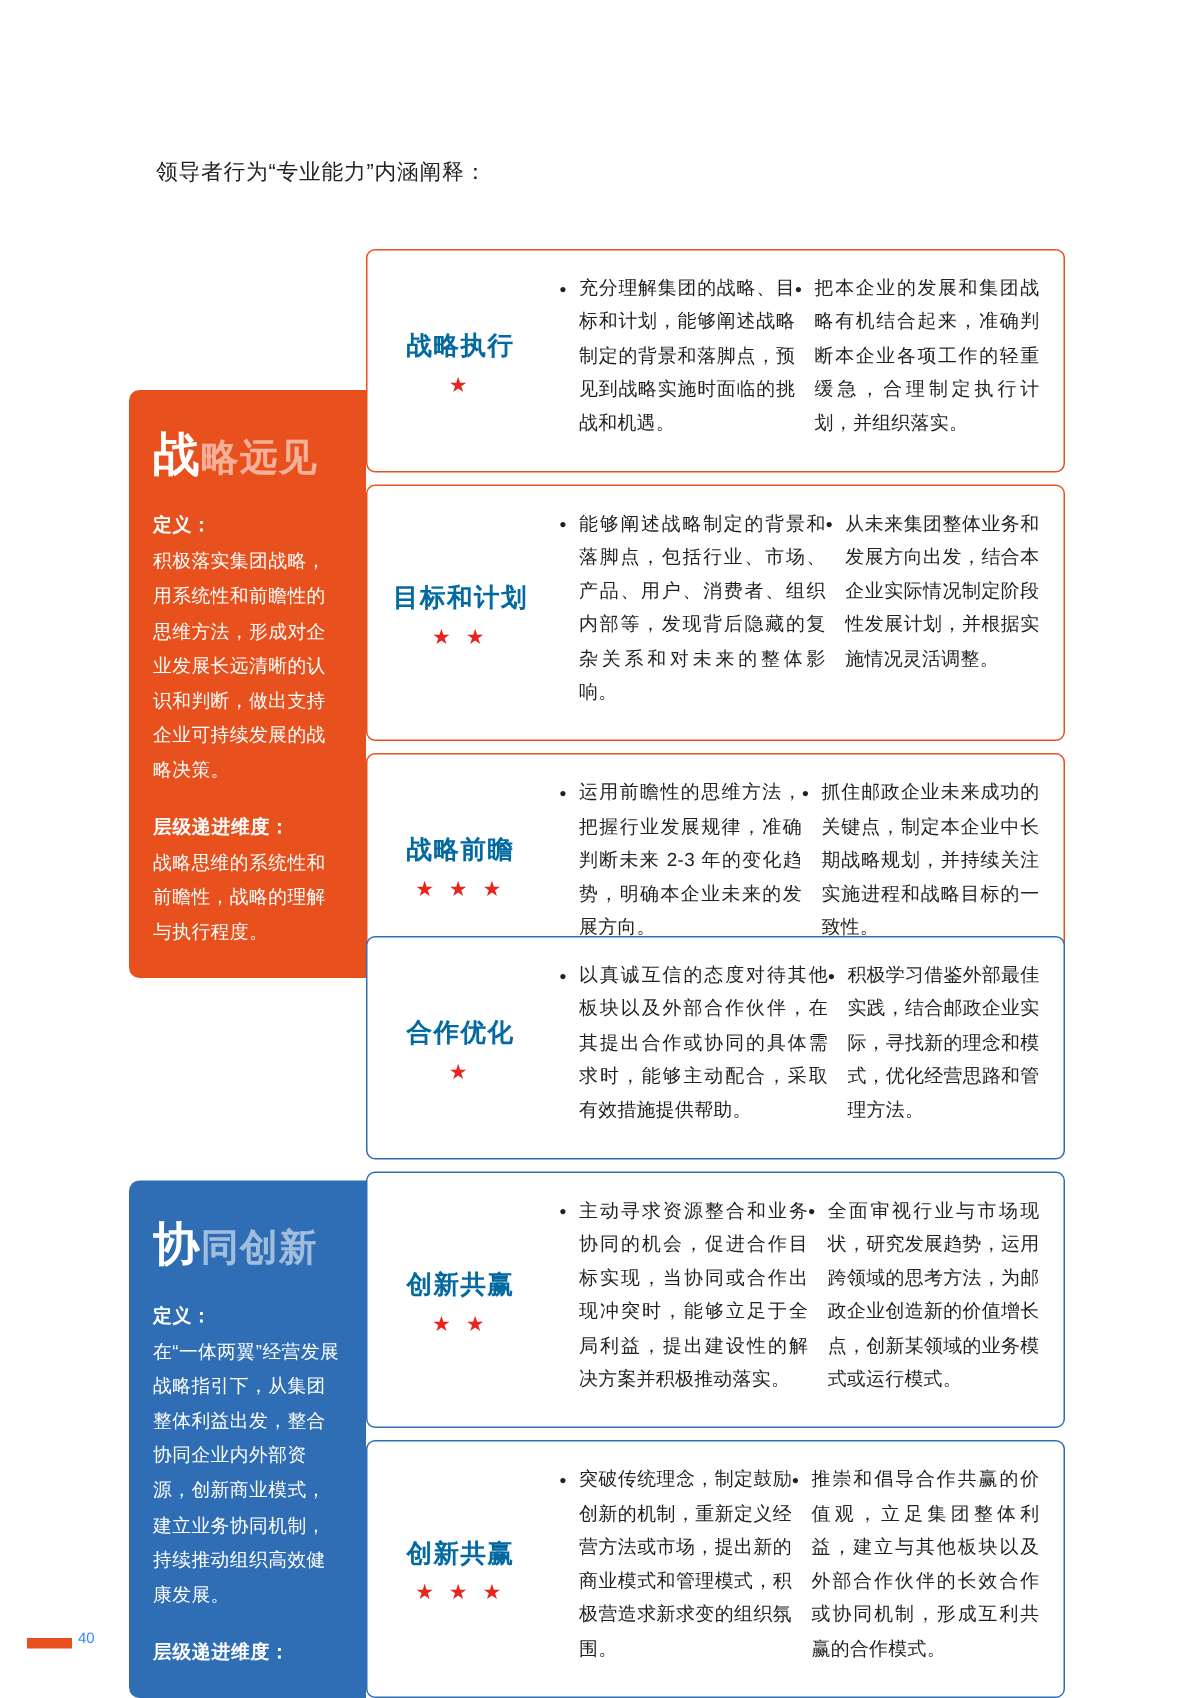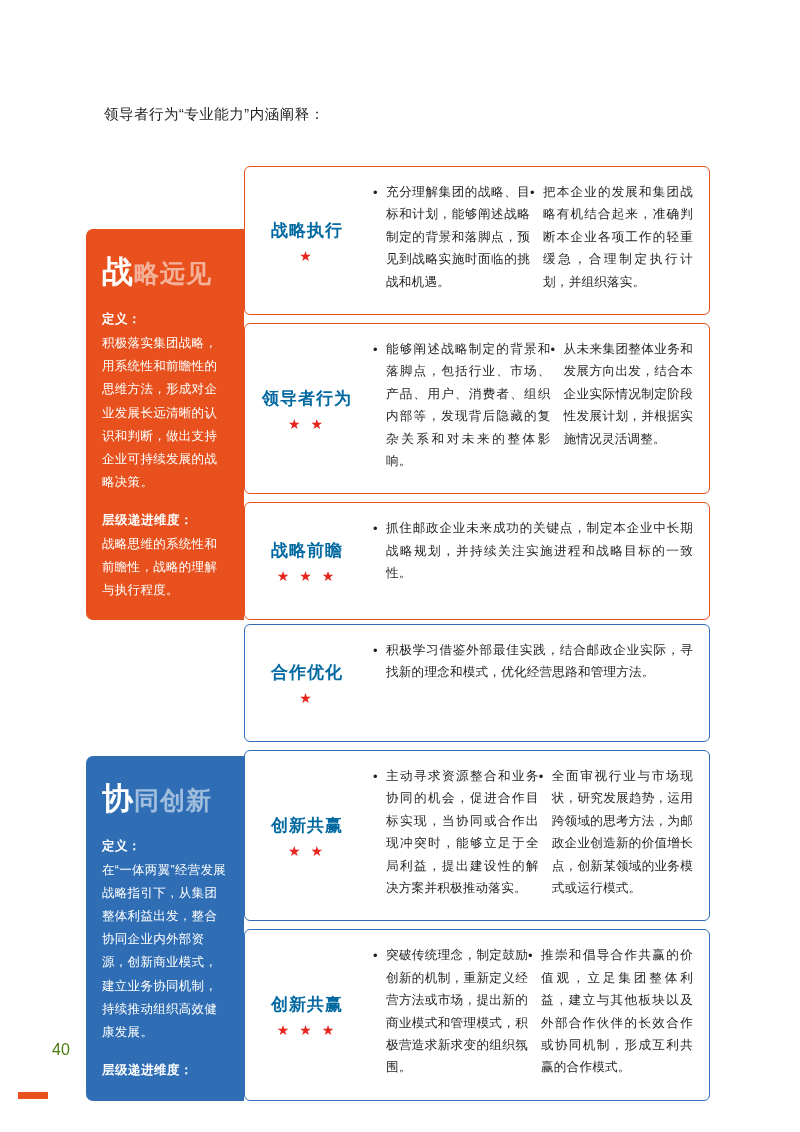--- a/index.html
+++ b/index.html
@@ -152,23 +152,23 @@
     position: absolute;
     left: 18px;
     top: 1092px;
     width: 30px;
     height: 7px;
     background: #e8511d;
   }
   .page-num {
     position: absolute;
     left: 52px;
-    top: 1041px;
-    font-size: 16px;
-    color: #4d7c0f;
+    top: 1087px;
+    font-size: 10px;
+    color: #3b82f6;
   }
 </style>
 </head>
 <body>
 
 <div class="page">
 
   <div class="intro">领导者行为“专业能力”内涵阐释：</div>
 
   <div class="block block-orange">
@@ -189,35 +189,36 @@
           <div class="stars">★</div>
         </div>
         <div class="row-points">
           <div class="point">充分理解集团的战略、目标和计划，能够阐述战略制定的背景和落脚点，预见到战略实施时面临的挑战和机遇。</div>
           <div class="point">把本企业的发展和集团战略有机结合起来，准确判断本企业各项工作的轻重缓急，合理制定执行计划，并组织落实。</div>
         </div>
       </div>
 
       <div class="row">
         <div class="row-label">
-          <div class="name">领导者行为</div>
+          <div class="name">目标和计划</div>
           <div class="stars">★ ★</div>
         </div>
         <div class="row-points">
           <div class="point">能够阐述战略制定的背景和落脚点，包括行业、市场、产品、用户、消费者、组织内部等，发现背后隐藏的复杂关系和对未来的整体影响。</div>
           <div class="point">从未来集团整体业务和发展方向出发，结合本企业实际情况制定阶段性发展计划，并根据实施情况灵活调整。</div>
         </div>
       </div>
 
       <div class="row">
         <div class="row-label">
           <div class="name">战略前瞻</div>
           <div class="stars">★ ★ ★</div>
         </div>
         <div class="row-points">
+          <div class="point">运用前瞻性的思维方法，把握行业发展规律，准确判断未来 2-3 年的变化趋势，明确本企业未来的发展方向。</div>
           <div class="point">抓住邮政企业未来成功的关键点，制定本企业中长期战略规划，并持续关注实施进程和战略目标的一致性。</div>
         </div>
       </div>
 
     </div>
   </div>
 
   <div class="block block-blue">
     <div class="side side-blue">
       <div class="side-title">
@@ -228,20 +229,21 @@
       <div class="side-sub">层级递进维度：</div>
     </div>
     <div class="rows">
 
       <div class="row">
         <div class="row-label">
           <div class="name">合作优化</div>
           <div class="stars">★</div>
         </div>
         <div class="row-points">
+          <div class="point">以真诚互信的态度对待其他板块以及外部合作伙伴，在其提出合作或协同的具体需求时，能够主动配合，采取有效措施提供帮助。</div>
           <div class="point">积极学习借鉴外部最佳实践，结合邮政企业实际，寻找新的理念和模式，优化经营思路和管理方法。</div>
         </div>
       </div>
 
       <div class="row">
         <div class="row-label">
           <div class="name">创新共赢</div>
           <div class="stars">★ ★</div>
         </div>
         <div class="row-points">

